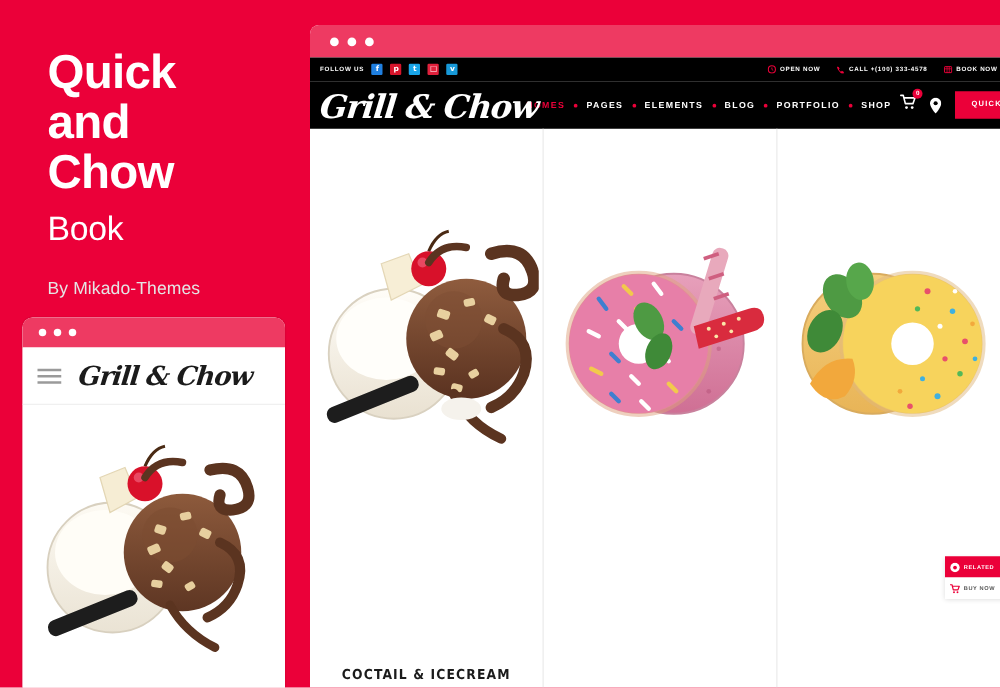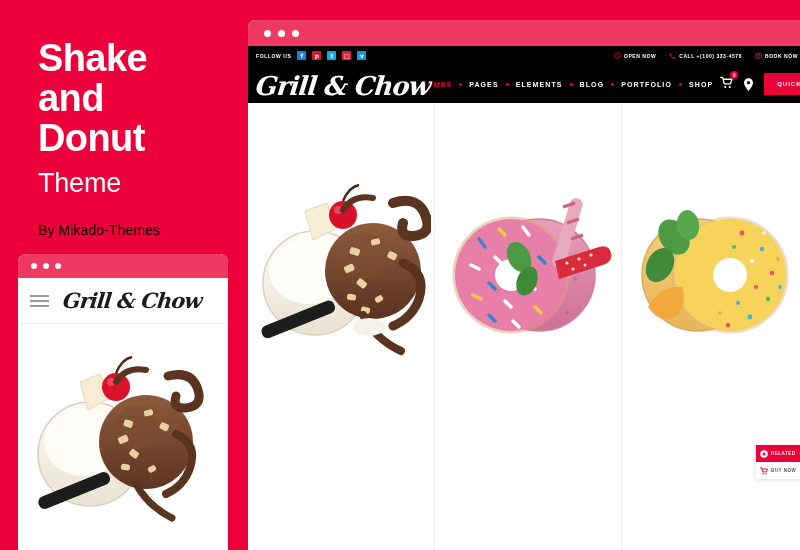--- a/index.html
+++ b/index.html
@@ -26,21 +26,21 @@
   #promo h2 {
     color:#ffffff;
     font-size:27px;
     line-height:30px;
     font-weight:400;
     margin-top:10px;
     letter-spacing:-0.2px;
   }
   #promo .byline {
     margin-top:24px;
-    color:#000000;
+    color:#e5e5e5;
     font-size:14px;
     letter-spacing:0.1px;
   }
 
   
   #mobile-preview {
     position:absolute; left:18px; top:254px; width:210px; height:300px;
     background:#ffffff;
     border-radius:8px 8px 0 0;
     overflow:hidden;
@@ -175,24 +175,24 @@
     background:#ffffff; height:17px;
     display:flex; align-items:center; gap:3px; padding-left:4px;
   }
   #side-buy .txt { color:#555555; font-size:4.5px; font-weight:bold; letter-spacing:0.5px; text-transform:uppercase; }
 </style>
 </head>
 <body>
 
 <div id="promo">
   <h1>
-    <span>Shake and</span><br>
-    <span>Donut</span>
+    <span>Quick and</span><br>
+    <span>Chow</span>
   </h1>
-  <h2>Theme</h2>
+  <h2>Book</h2>
   <div class="byline">By Mikado-Themes</div>
 </div>
 
 <div id="mobile-preview">
   <div id="mobile-titlebar">
     <span class="dot"></span>
     <span class="dot"></span>
     <span class="dot"></span>
   </div>
   <div id="mobile-header">
@@ -354,20 +354,21 @@
           <rect x="96" y="139" width="9" height="6" rx="2" transform="rotate(8 100 142)"></rect>
           <rect x="124" y="141" width="8" height="6" rx="2" transform="rotate(-30 128 144)"></rect>
           <rect x="110" y="152" width="9" height="6" rx="2" transform="rotate(14 114 155)"></rect>
         </g>
         <path d="M142 48 q26 -8 33 14 q6 17 -12 19 q-15 1 -11 -13" stroke="#5b3420" stroke-width="10" fill="none" stroke-linecap="round"></path>
         <path d="M152 108 q24 10 16 36 q-7 19 -26 27" stroke="#5b3420" stroke-width="9" fill="none" stroke-linecap="round"></path>
         <path d="M112 160 q12 24 38 36" stroke="#5b3420" stroke-width="8" fill="none" stroke-linecap="round"></path>
         <path d="M92 55 q10 -16 30 -12" stroke="#5b3420" stroke-width="6" fill="none" stroke-linecap="round"></path>
         <ellipse cx="118" cy="172" rx="16" ry="9" fill="#f5f2ec"></ellipse>
       </svg>
+      <div class="product-title">Coctail &amp; Icecream</div>
     </div>
 
     <div class="product-col">
       <svg class="product-img" style="top:58px;" width="170" height="250" viewBox="0 0 170 250">
         <defs>
           <linearGradient id="p2sh" x1="0" y1="0" x2="0" y2="1">
             <stop offset="0" stop-color="#e7a0bb"></stop>
               <stop offset="1" stop-color="#cf6f94"></stop>
           </linearGradient>
         </defs>

